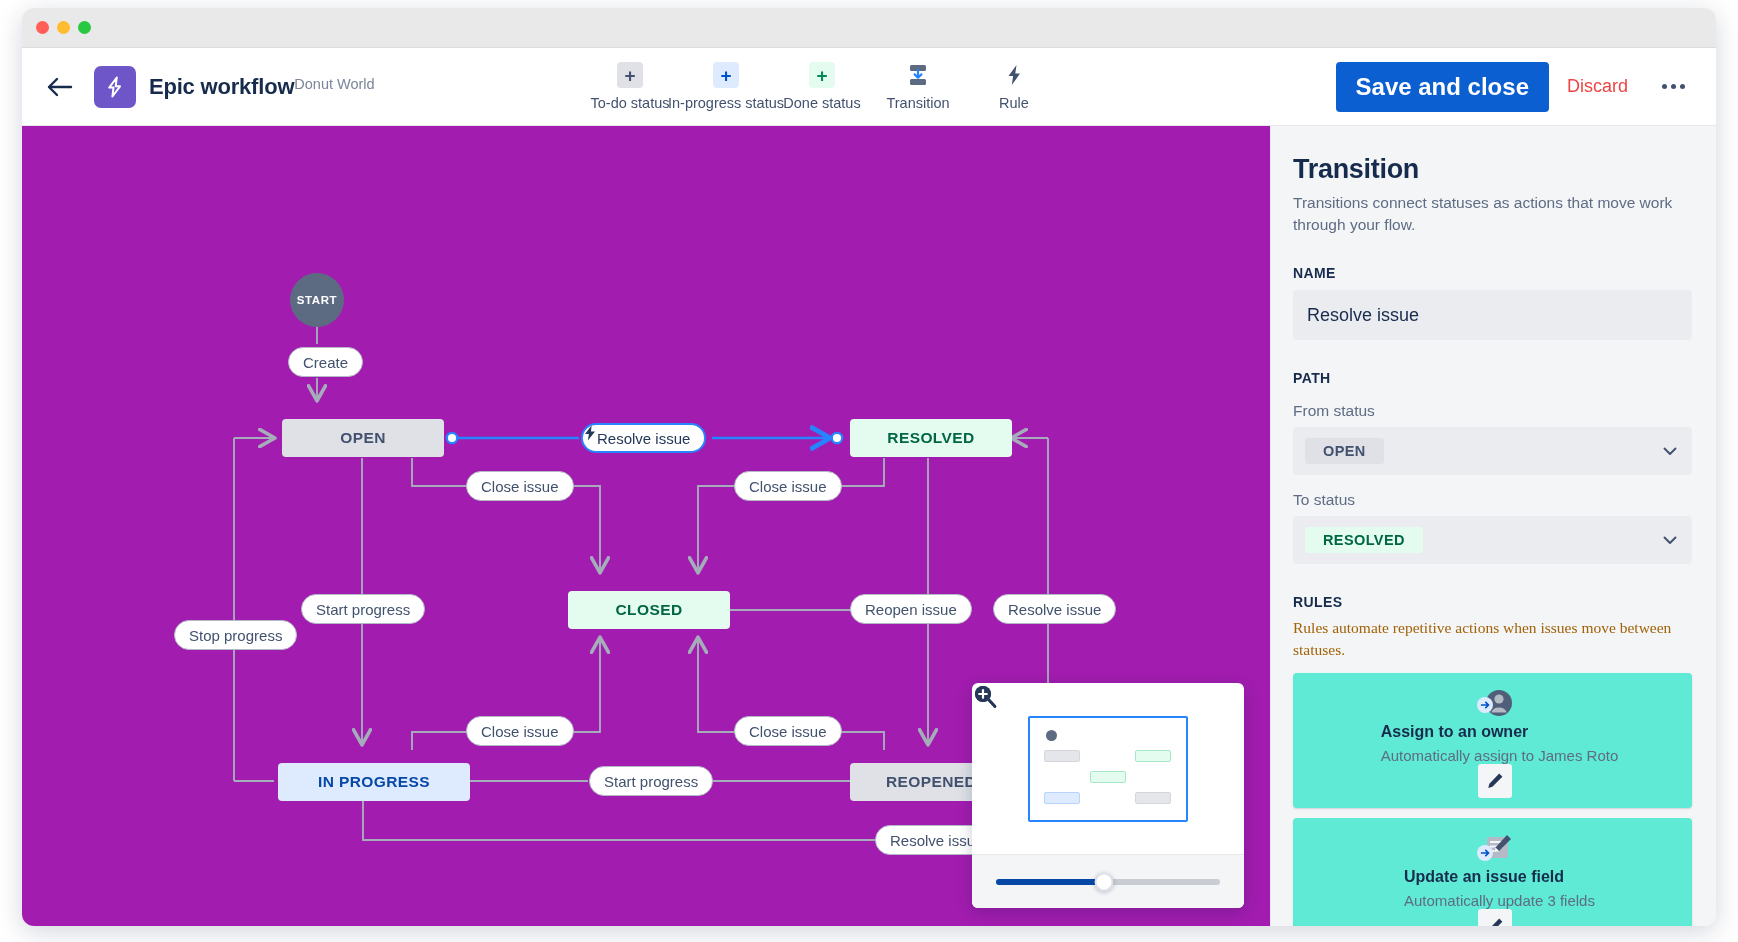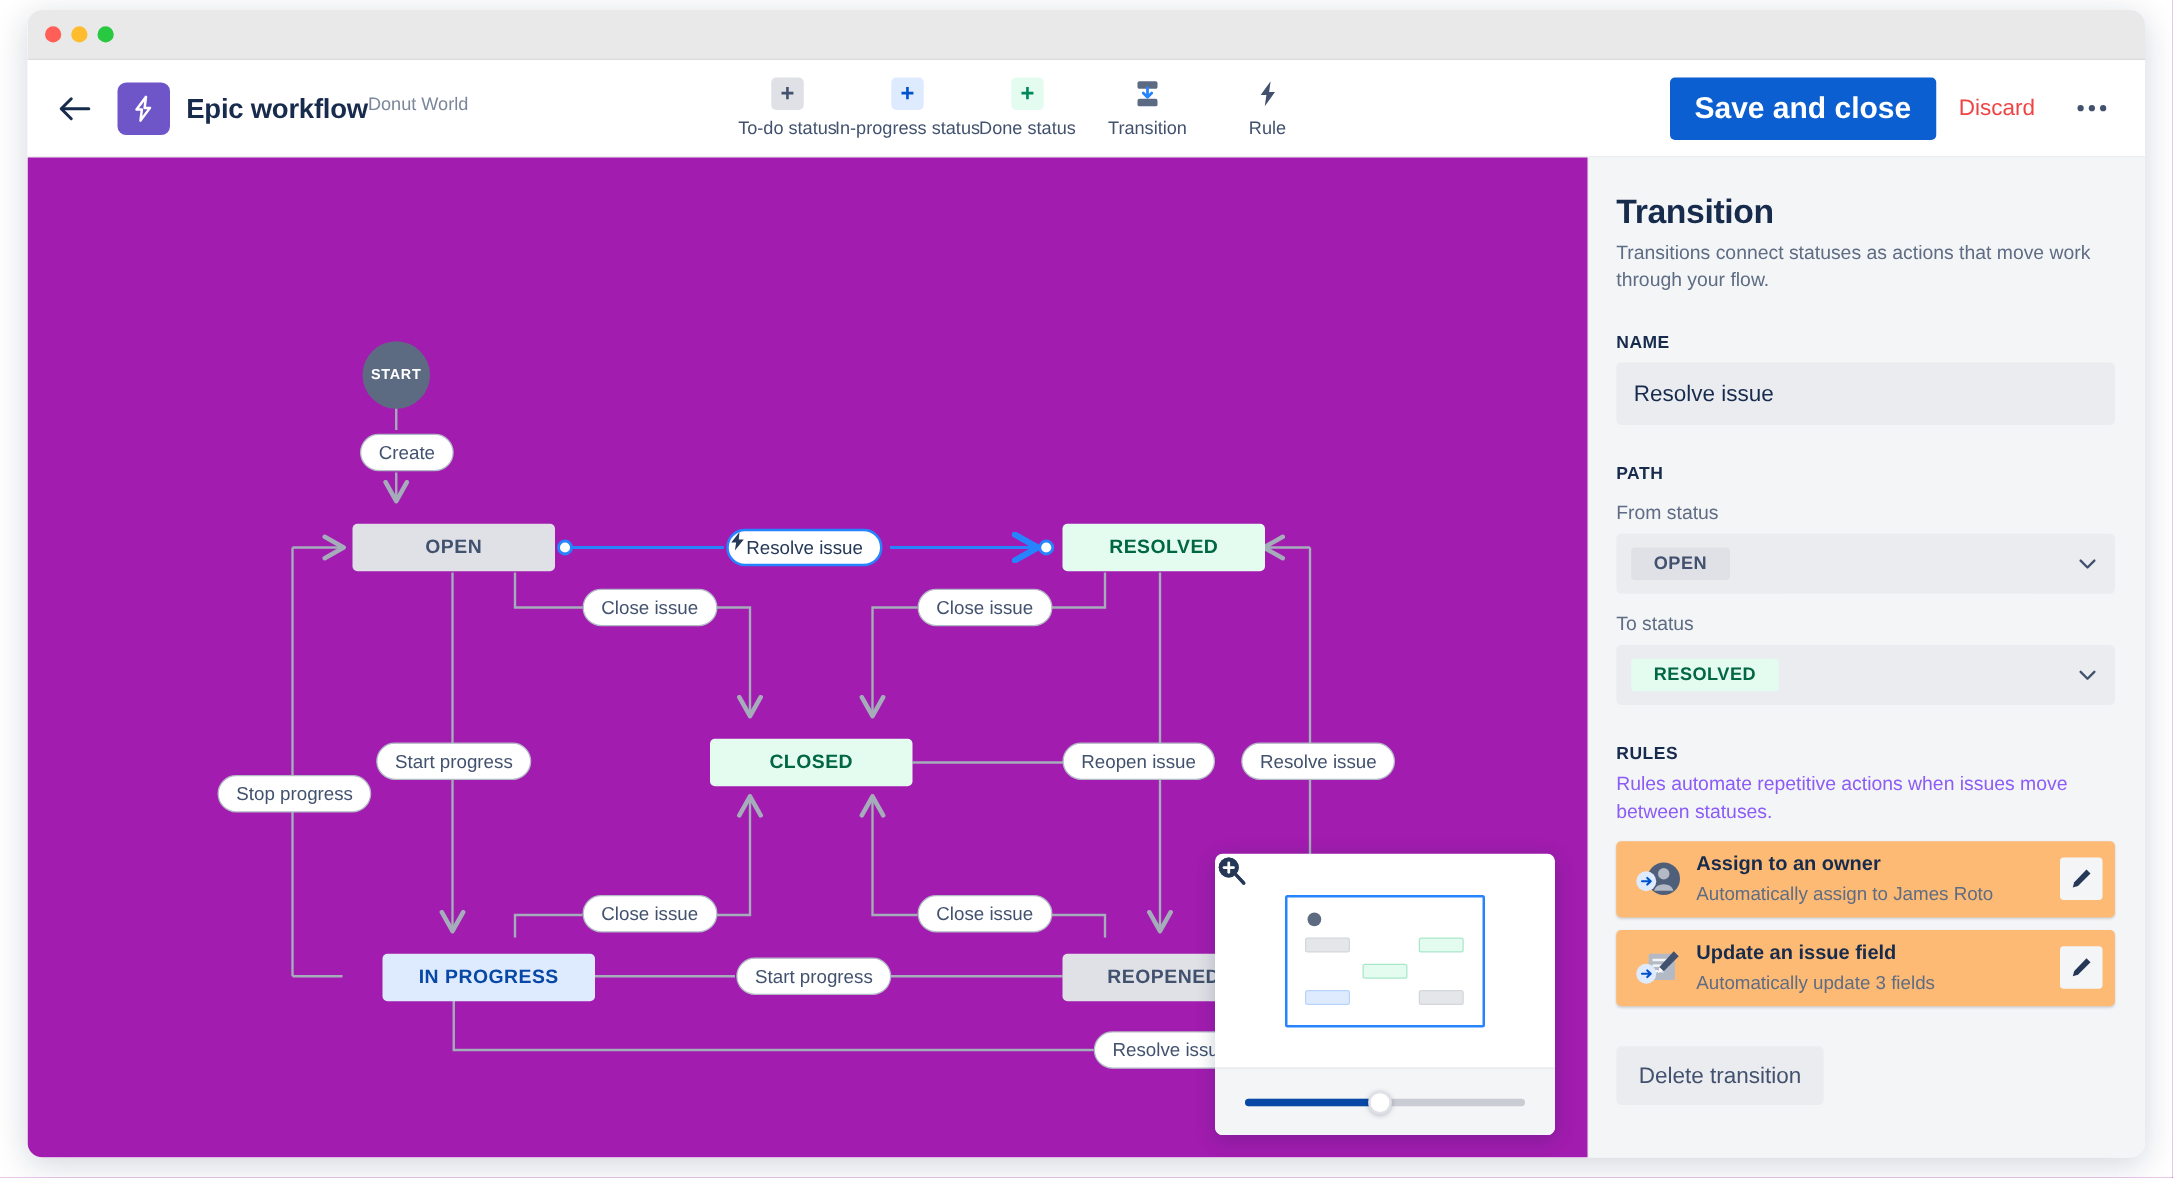--- a/index.html
+++ b/index.html
@@ -260,31 +260,32 @@
   }
   .status-chip {
     border-radius: 3px;
     padding: 5px 18px;
     font-size: 14.5px; font-weight: bold; letter-spacing: 0.4px;
   }
   .status-chip.grey  { background: #dfe1e6; color: #42526e; }
   .status-chip.green { background: #e3fcef; color: #006644; }
   .chev { margin-left: auto; display: flex; }
   .rules-desc {
-    font-size: 15.5px; color: #8b5cf6; line-height: 1.4;
-    margin-top: -2px; margin-bottom: 12px;
+    font-size: 15.5px; color: #a16207; line-height: 1.4;
+    margin-top: -2px; margin-bottom: 12px; font-family: Liberation Serif, serif;
   }
   .rule-card {
-    background: #fdba74;
+    background: #5eead4;
     border-radius: 4px;
     box-shadow: 0 1px 2px rgba(9,30,66,0.16);
     display: flex; align-items: center;
     padding: 10px 10px 10px 14px;
     margin-bottom: 10px;
     cursor: pointer;
+    flex-direction: column;
   }
   .rule-ico { width: 40px; height: 40px; flex: 0 0 40px; position: relative; }
   .rule-text { margin-left: 10px; flex: 1 1 auto; min-width: 0; }
   .rule-title { font-size: 16px; font-weight: bold; color: #172b4d; }
   .rule-sub { font-size: 15px; color: #5e6c84; margin-top: 6px; }
   .edit-btn {
     width: 34px; height: 34px; flex: 0 0 34px;
     background: #f4f5f7; border-radius: 3px;
     display: flex; align-items: center; justify-content: center;
     cursor: pointer;
@@ -439,21 +440,21 @@
         </g>
         <circle cx="430" cy="312" r="5.2" fill="#ffffff" stroke="#2684ff" stroke-width="2.3"></circle>
         <circle cx="815" cy="312" r="5.2" fill="#ffffff" stroke="#2684ff" stroke-width="2.3"></circle>
       </svg>
 
       <div class="start-node" style="left:268px; top:147px;">START</div>
 
       <div class="node grey" style="left:260px; top:293px; width:162px;">OPEN</div>
       <div class="node green" style="left:828px; top:293px; width:162px;">RESOLVED</div>
       <div class="node green" style="left:546px; top:465px; width:162px;">CLOSED</div>
-      <div class="node blue" style="left:256px; top:637px; width:170px;margin-left:28px;">IN PROGRESS</div>
+      <div class="node blue" style="left:256px; top:637px; width:192px;">IN PROGRESS</div>
       <div class="node grey" style="left:828px; top:637px; width:162px;">REOPENED</div>
 
       <div class="pill" style="left:266px; top:221px;">
         <span>Create</span>
       </div>
 
       <div class="pill selected" style="left:559px; top:297px;">
         <svg width="14" height="16" viewBox="0 0 14 16">
           <path d="M8.6 0.6 L2 9 h3.9 l-1 6.4 L12 6.6 H8 z" fill="#253858"></path>
         </svg>

